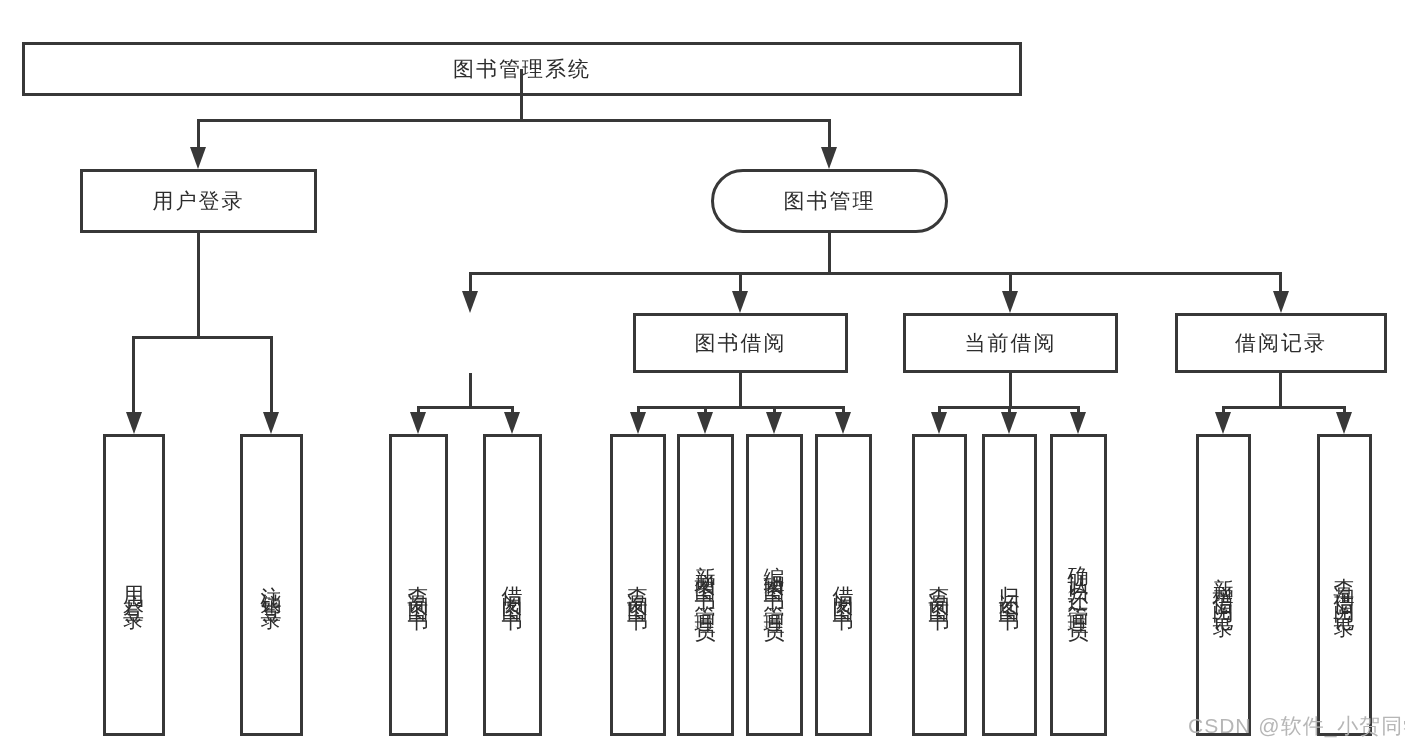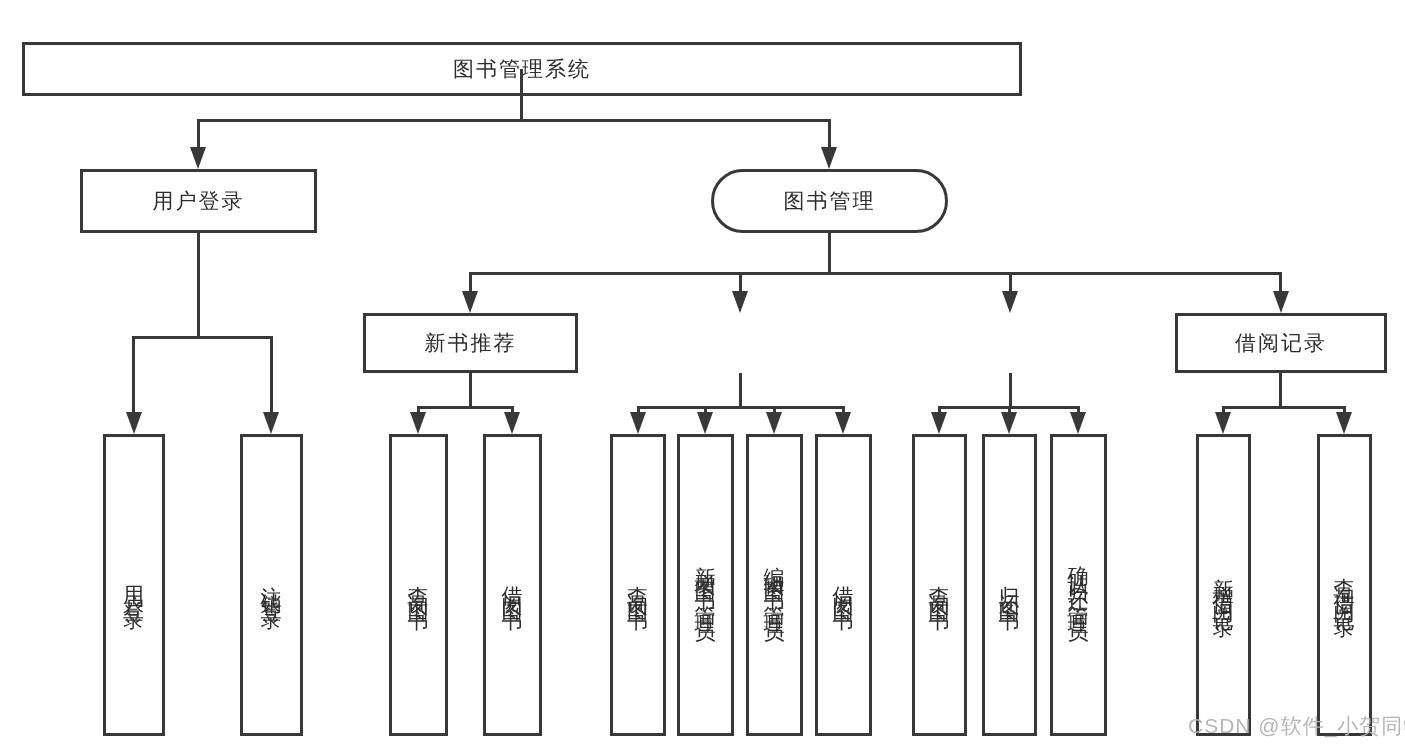--- a/index.html
+++ b/index.html
@@ -87,22 +87,25 @@
   <div class="line" style="left:469px; top:272px; width:813px; height:3px;"></div>
   <div class="line" style="left:469px; top:272px; width:3px; height:21px;"></div>
   <div class="arrow" style="left:462px; top:291px;"></div>
   <div class="line" style="left:739px; top:272px; width:3px; height:21px;"></div>
   <div class="arrow" style="left:732px; top:291px;"></div>
   <div class="line" style="left:1009px; top:272px; width:3px; height:21px;"></div>
   <div class="arrow" style="left:1002px; top:291px;"></div>
   <div class="line" style="left:1279px; top:272px; width:3px; height:21px;"></div>
   <div class="arrow" style="left:1273px; top:291px;"></div>
 
-  <div class="box" style="left:363px; top:313px; width:215px; height:60px;">
-    <span class="lbl">新书推荐</span>
+  <div class="box" style="left:633px; top:313px; width:215px; height:60px;">
+    <span class="lbl">图书借阅</span>
+  </div>
+  <div class="box" style="left:903px; top:313px; width:215px; height:60px;">
+    <span class="lbl">当前借阅</span>
   </div>
   <div class="box" style="left:1175px; top:313px; width:212px; height:60px;">
     <span class="lbl">借阅记录</span>
   </div>
 
   <div class="line" style="left:469px; top:373px; width:3px; height:33px;"></div>
   <div class="line" style="left:417px; top:406px; width:97px; height:3px;"></div>
   <div class="line" style="left:417px; top:406px; width:3px; height:8px;"></div>
   <div class="arrow" style="left:410px; top:412px;"></div>
   <div class="line" style="left:511px; top:406px; width:3px; height:8px;"></div>

